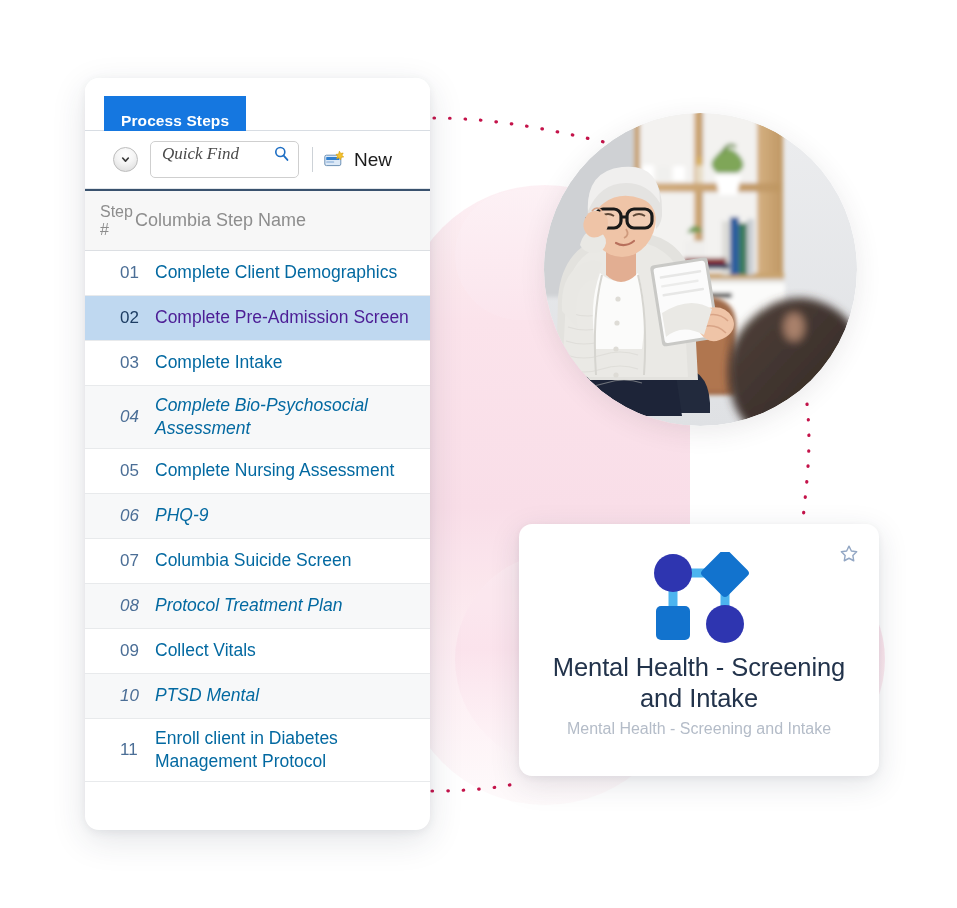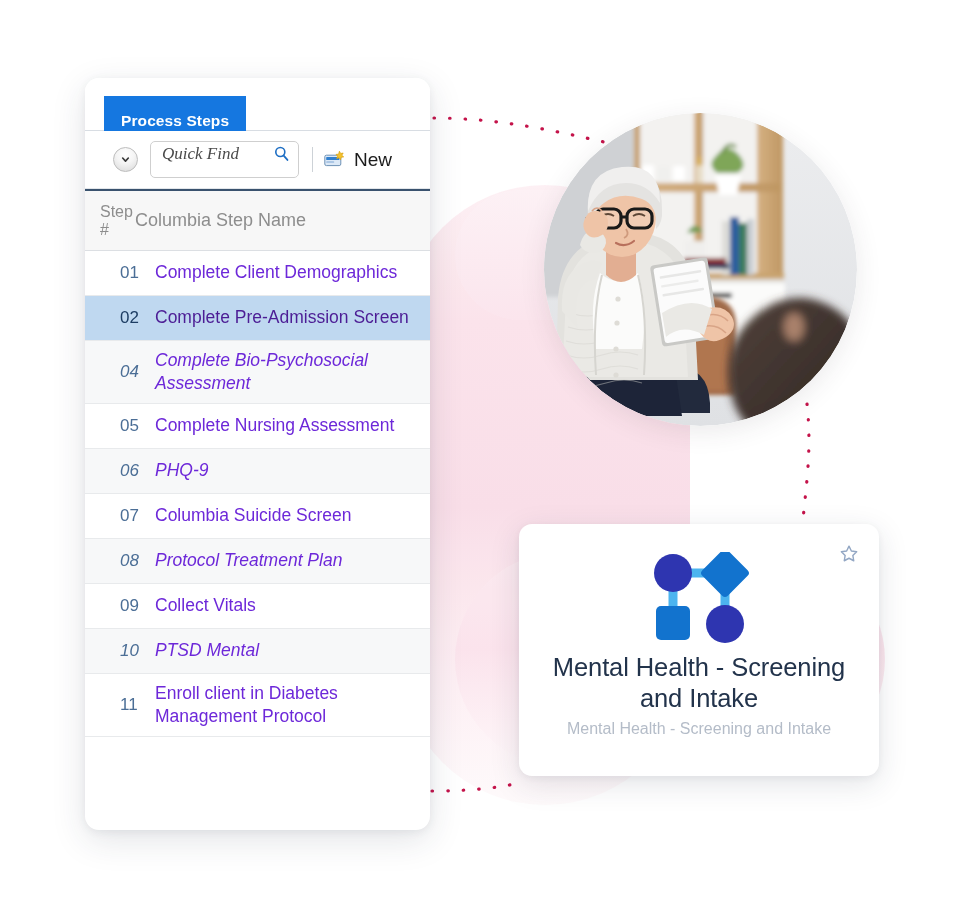--- a/index.html
+++ b/index.html
@@ -183,21 +183,21 @@
   .row.alt { background: #f7f8f9; font-style: italic; }
   .row.selected { background: #bfd8f0; }
   .row .col-num {
     font-size: 17px;
     color: #4b6e96;
     margin-left: 20px;
   }
   .row.selected .col-num { color: #1d3d63; }
   .row .col-name {
     font-size: 17.5px;
-    color: #6d28d9;
+    color: #0369a1;
     line-height: 1.33;
     padding: 7px 14px 7px 0;
   }
   .row.selected .col-name { color: #4c1d95; }
   .row.tall { min-height: 63px; }
 
   
   #photo-circle {
     position: absolute;
     left: 544px; top: 113px;
@@ -306,20 +306,24 @@
     </div>
 
     <div id="grid-body">
         <div class="row">
           <div class="col-num">01</div>
           <div class="col-name">Complete Client Demographics</div>
         </div>
         <div class="row selected">
           <div class="col-num">02</div>
           <div class="col-name">Complete Pre-Admission Screen</div>
+        </div>
+        <div class="row">
+          <div class="col-num">03</div>
+          <div class="col-name">Complete Intake</div>
         </div>
         <div class="row alt tall">
           <div class="col-num">04</div>
           <div class="col-name">Complete Bio-Psychosocial Assessment</div>
         </div>
         <div class="row">
           <div class="col-num">05</div>
           <div class="col-name">Complete Nursing Assessment</div>
         </div>
         <div class="row alt">

